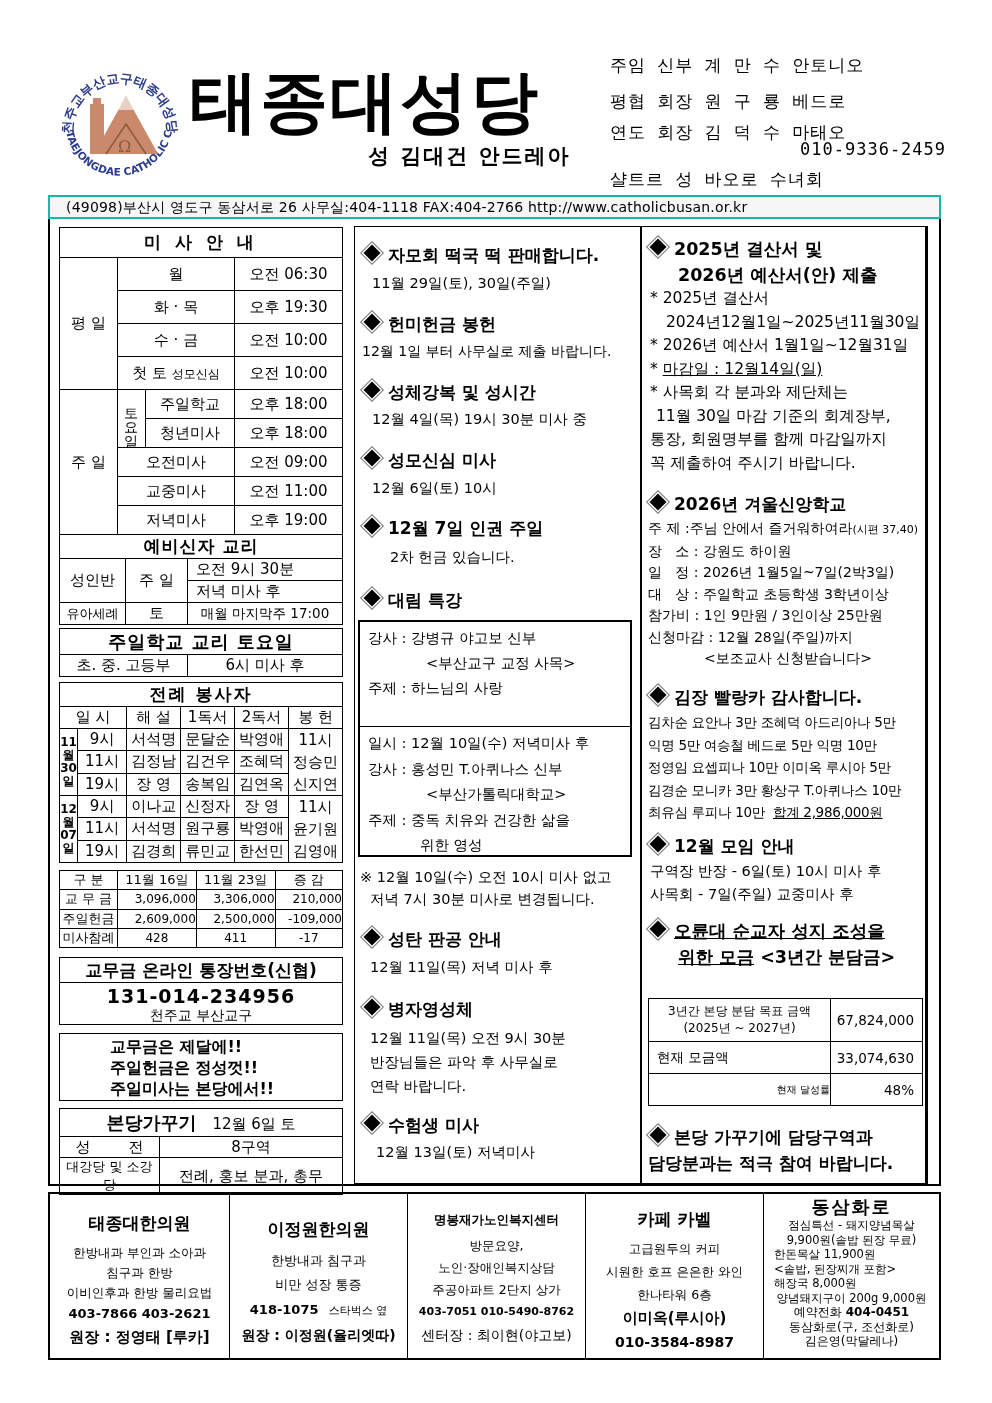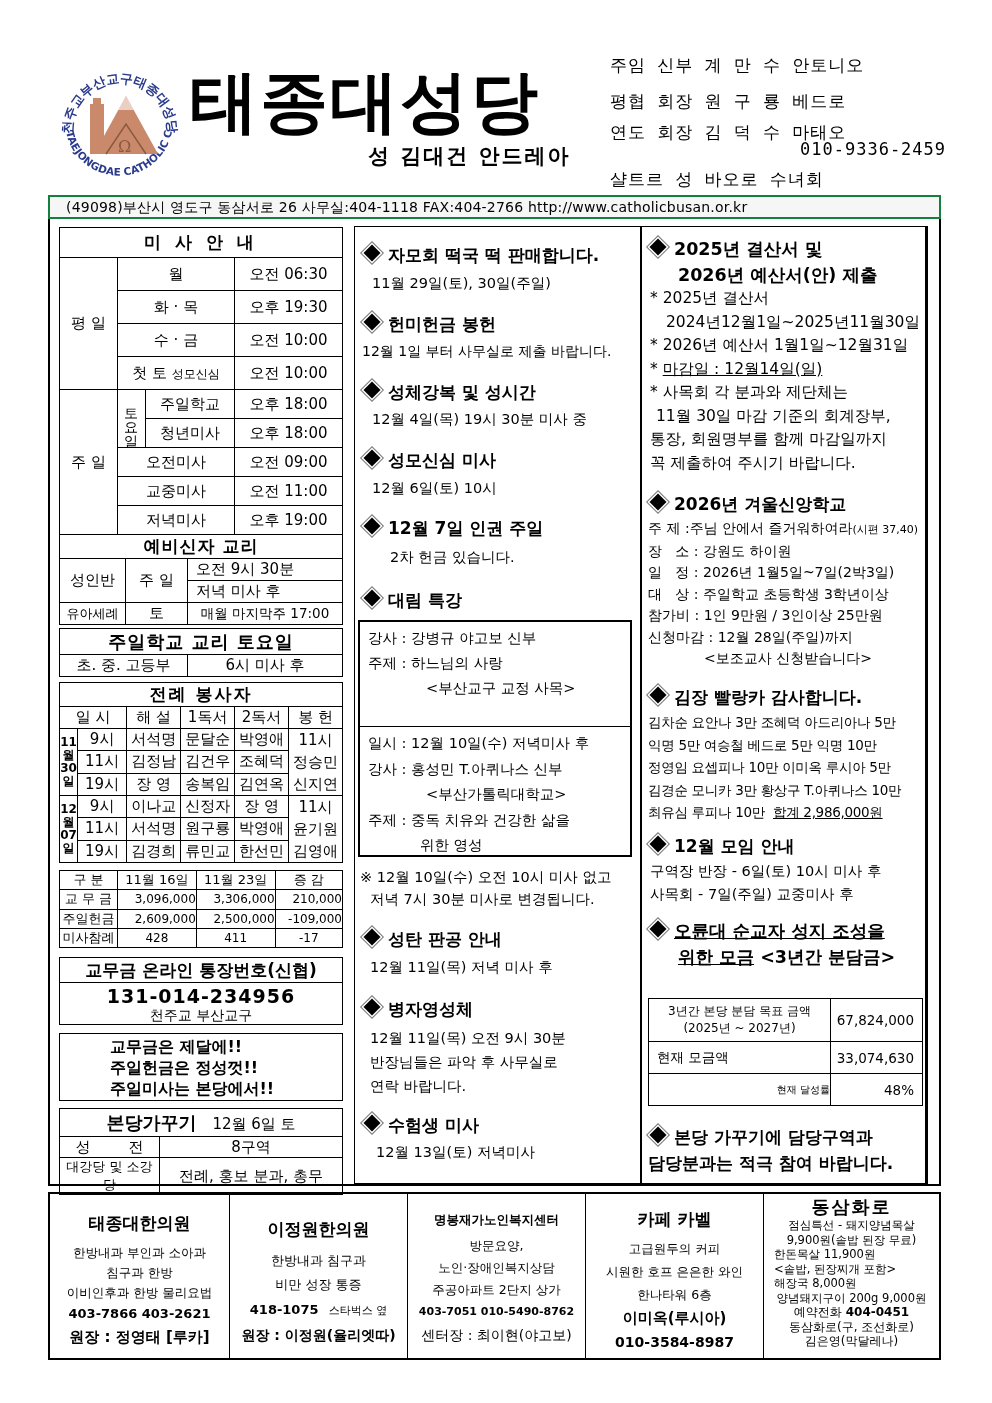--- a/index.html
+++ b/index.html
@@ -3,21 +3,21 @@
 <meta charset="utf-8">
 <style>
   * { box-sizing: border-box; margin: 0; padding: 0; }
   body { width: 992px; height: 1403px; background: #fff; font-family: "DejaVu Sans", sans-serif; color: #000; position: relative; overflow: hidden; }
   .abs { position: absolute; }
   
   #logo { left: 52px; top: 62px; width: 134px; height: 134px; }
   #title { left: 190px; top: 62px; font-size: 68px; font-weight: bold; letter-spacing: 2px; line-height: 80px; font-family: "DejaVu Sans", sans-serif; }
   #patron { left: 368px; top: 142px; font-size: 21px; font-weight: bold; letter-spacing: 2px; }
   .staff { left: 610px; font-size: 17px; letter-spacing: 1px; font-family: "DejaVu Sans Mono", monospace; }
-  #addr { left: 48px; top: 195px; width: 893px; height: 24px; border: 2px solid #15803d; background: #f6f6f6; font-size: 14px; padding-left: 16px; line-height: 20px; font-family: "DejaVu Sans", sans-serif; letter-spacing: 0.2px; }
+  #addr { left: 48px; top: 195px; width: 893px; height: 24px; border: 2px solid #14b8a6; background: #f6f6f6; font-size: 14px; padding-left: 16px; line-height: 20px; font-family: "DejaVu Sans", sans-serif; letter-spacing: 0.2px; }
   #mainframe { left: 48px; top: 219px; width: 893px; height: 967px; border: 2px solid #000; border-top: none; }
   
   table { border-collapse: collapse; border-radius: 30px; }
   td, th { border: 1.5px solid #000; font-size: 15px; text-align: center; font-weight: normal; }
   .ltbl { position: absolute; left: 59px; width: 284px; }
   .hdr { font-size: 17px; font-weight: bold; letter-spacing: 4px; }
   
   .mid { left: 354px; top: 226px; width: 288px; height: 958px; border: 1.5px solid #000; }
   .sec-h { font-size: 17px; font-weight: bold; white-space: nowrap; }
   .sec-h .dia { display: inline-block; width: 12px; height: 12px; background: #000; transform: rotate(45deg); margin: 0 10px 2px 4px; box-shadow: 0 0 0 1.5px #fff, 0 0 0 2.5px #777; }
@@ -277,22 +277,22 @@
 <div class="abs txt" style="left:372px;top:479px">12월 6일(토) 10시</div>
 
 <div class="abs sec-h" style="left:362px;top:517px"><span class="dia"></span><span>12월 7일 인권 주일</span></div>
 <div class="abs txt" style="left:390px;top:548px">2차 헌금 있습니다.</div>
 
 <div class="abs sec-h" style="left:362px;top:589px"><span class="dia"></span><span>대림 특강</span></div>
 
 <div class="abs" style="left:358px;top:620px;width:274px;height:237px;border:2.5px solid #000">
   <div style="padding:4px 0 0 8px;line-height:25px;height:105px;border-bottom:1.5px solid #000" class="txt">
     <div>강사 : 강병규 야고보 신부</div>
+    <div style="padding-left:58px">&lt;부산교구 교정 사목&gt;</div>
     <div>주제 : 하느님의 사랑</div>
-    <div style="padding-left:58px">&lt;부산교구 교정 사목&gt;</div>
   </div>
   <div style="padding:4px 0 0 8px;line-height:25.5px" class="txt">
     <div>일시 : 12월 10일(수) 저녁미사 후</div>
     <div>강사 : 홍성민 T.아퀴나스 신부</div>
     <div style="padding-left:58px">&lt;부산가톨릭대학교&gt;</div>
     <div>주제 : 중독 치유와 건강한 삶을</div>
     <div style="padding-left:52px">위한 영성</div>
   </div>
 </div>
 

